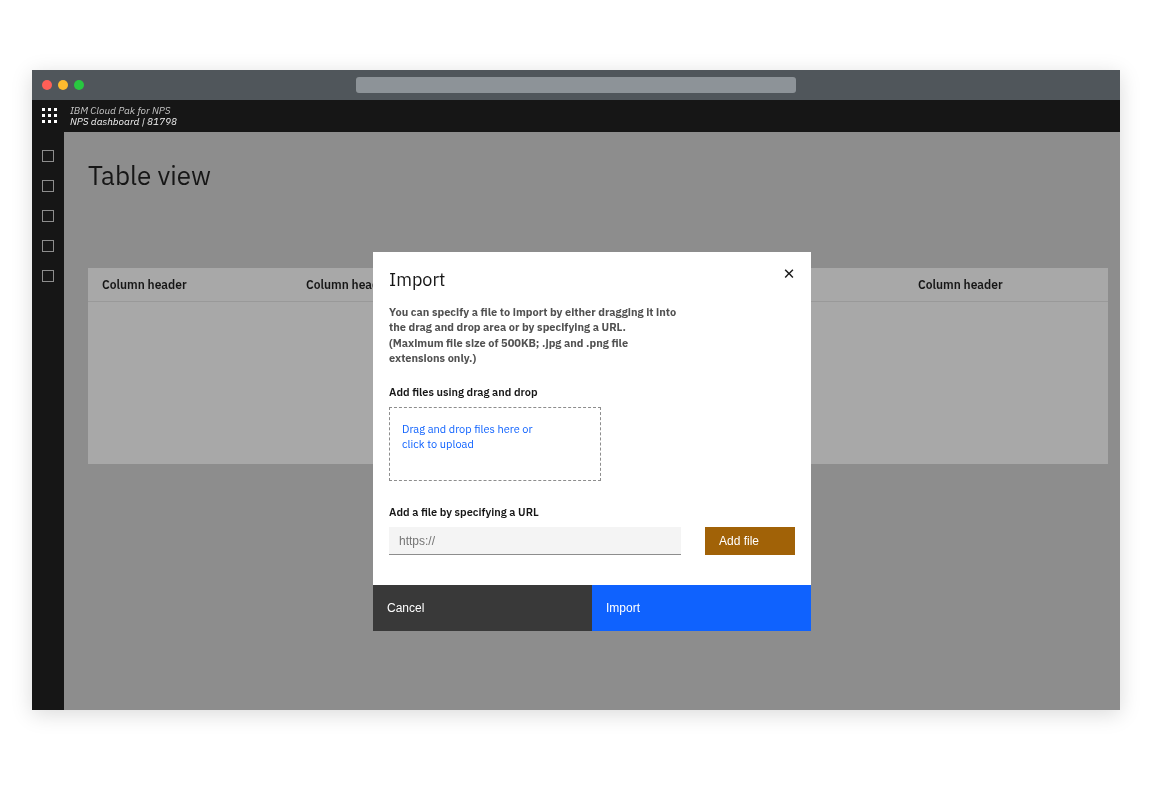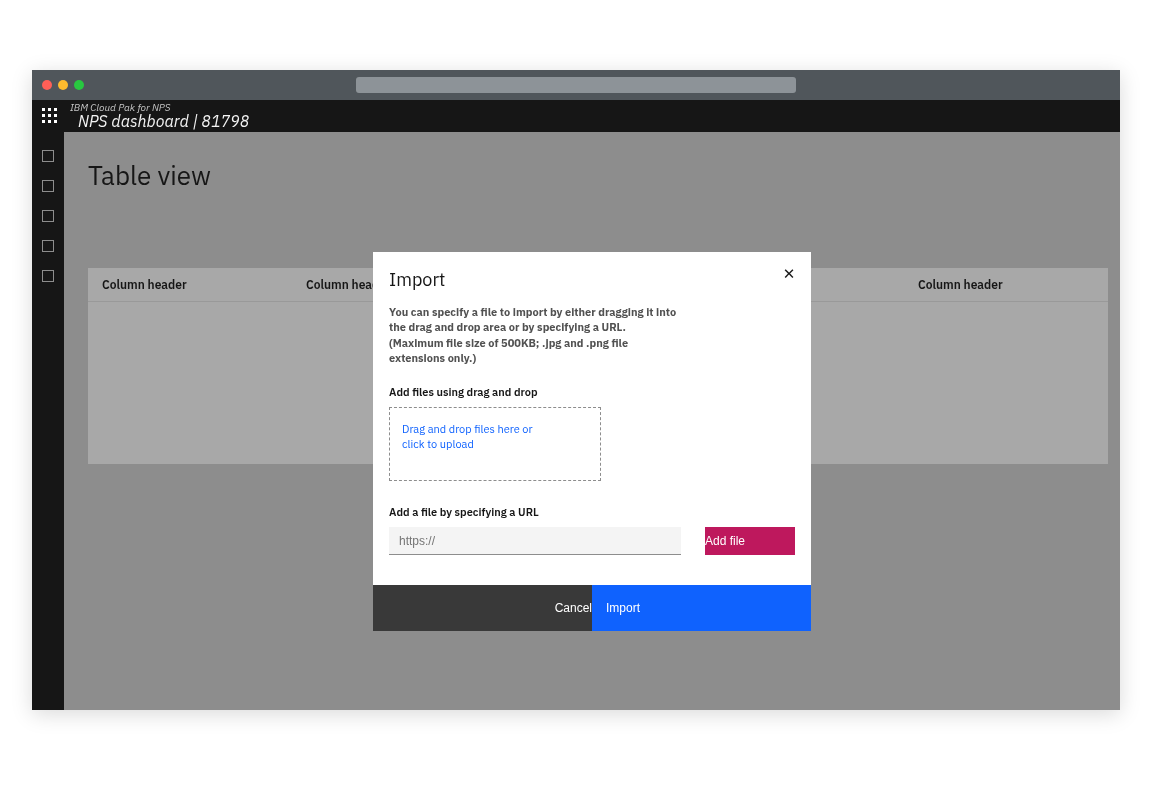--- a/index.html
+++ b/index.html
@@ -77,24 +77,23 @@
     .header-titles {
       display: flex;
       flex-direction: column;
       line-height: 1.1;
     }
     .header-product {
       font-size: 10px;
       color: #c6c6c6;
     }
     .header-page {
-      font-size: 16px;
+      font-size: 10px;
       color: #f4f4f4;
       font-weight: 400;
-      margin-left: 8px;
     }
     .content-area {
       position: absolute;
       top: 62px;
       left: 0;
       right: 0;
       bottom: 0;
       display: flex;
     }
     .left-nav {
@@ -226,44 +225,43 @@
       border: none;
       border-bottom: 1px solid #8d8d8d;
       padding: 0 10px;
       font-size: 12px;
       color: #525252;
       outline: none;
     }
     .add-file-btn {
       width: 90px;
       height: 28px;
-      background: #be185d;
+      background: #a16207;
       color: #fff;
       border: none;
       font-size: 12px;
       text-align: left;
-      padding-left: 0;
+      padding-left: 14px;
       cursor: pointer;
     }
     .modal-footer {
       display: flex;
       height: 46px;
     }
     .footer-btn {
       flex: 1;
       border: none;
       font-size: 12px;
       text-align: left;
       padding-left: 14px;
       cursor: pointer;
     }
     .btn-cancel {
       background: #393939;
       color: #fff;
-      text-align: right;
     }
     .btn-import {
       background: #0f62fe;
       color: #fff;
     }
   </style>
 </head>
 <body>
 
 <div class="window">

